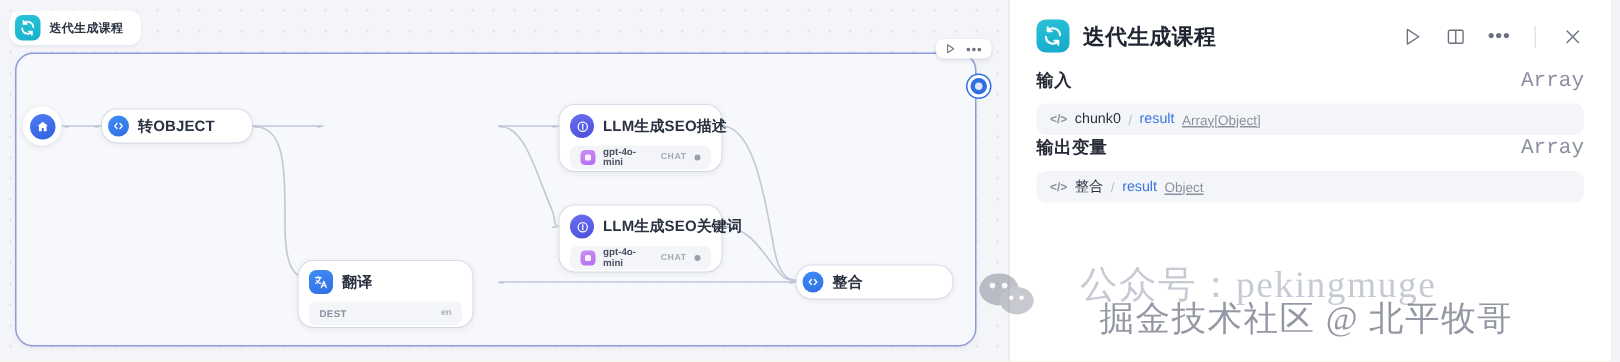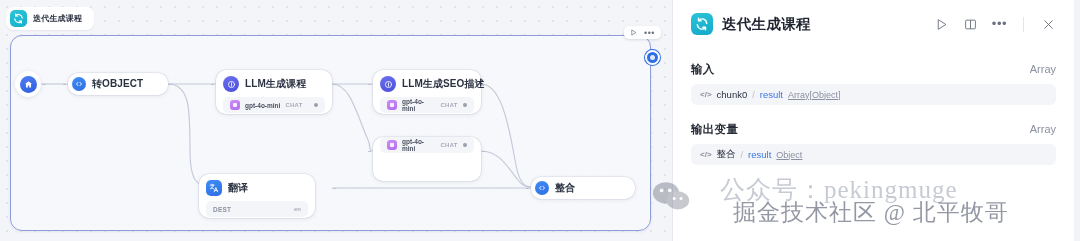--- a/index.html
+++ b/index.html
@@ -257,37 +257,38 @@
     width: 1px; height: 15px;
     background: #e2e5ec;
     margin: 0 3px;
   }
   .desc {
     font-size: 10px;
     color: #a8adb9;
     padding: 4px 0 2px 2px;
   }
   .section {
-    margin-top: 17px;
+    margin-top: 1px;
     text-align: right;
   }
   .sec-row {
     display: flex;
     align-items: baseline;
   }
   .sec-title {
     font-size: 11.5px;
     font-weight: 700;
     color: #262b36;
     letter-spacing: .3px;
   }
   .sec-type {
     margin-left: auto;
-    font-size: 11px;
+    font-size: 14px;
     color: #8b90a0;
+    font-family: Liberation Mono, monospace;
   }
   .var-box {
     margin-top: 7px;
     height: 21px;
     background: #f4f5f8;
     border-radius: 6px;
     display: flex;
     align-items: center;
     padding: 0 9px;
     gap: 5px;
@@ -401,65 +402,55 @@
             <polyline points="9 7 4.5 12 9 17"></polyline>
               <polyline points="15 7 19.5 12 15 17"></polyline>
           </svg>
         </span>
         <span class="node-title">转OBJECT</span>
       </div>
     </div>
     <span class="port" style="left:169px; top:83.5px;"></span>
 
     <span class="port" style="left:211px; top:83.5px;"></span>
-    <div class="node" style="left:216px; top:70px; width:116px; height:44px;">
+    <span class="port" style="left:333px; top:83.5px;"></span>
+
+    <span class="port" style="left:368px; top:83.5px;"></span>
+    <div class="node" style="left:373px; top:70px; width:108px; height:44px;">
       <div class="node-head">
         <span class="node-badge bg-indigo" style="border-radius:50%;">
           <svg width="9" height="9" viewBox="0 0 24 24" fill="none" stroke="#ffffff" stroke-width="2.2" stroke-linecap="round">
             <circle cx="12" cy="12" r="8.2"></circle>
               <path d="M12 7.6v8.8"></path>
           </svg>
         </span>
-        <span class="node-title">LLM生成课程</span>
+        <span class="node-title">LLM生成SEO描述</span>
       </div>
       <div class="node-sub">
         <span class="model-chip">
             <i></i>
           </span>
         <span class="model-name">gpt-4o-mini</span>
         <span class="model-kind">CHAT</span>
         <span class="model-dot"></span>
       </div>
     </div>
-    <span class="port" style="left:333px; top:83.5px;"></span>
-
-    <span class="port" style="left:368px; top:83.5px;"></span>
-    <div class="node" style="left:373px; top:70px; width:108px; height:44px;">
+    <span class="port" style="left:482px; top:83.5px;"></span>
+
+    <span class="port" style="left:368px; top:150.5px;"></span>
+    <div class="node" style="left:373px; top:137px; width:108px; height:44px;">
       <div class="node-head">
         <span class="node-badge bg-indigo" style="border-radius:50%;">
           <svg width="9" height="9" viewBox="0 0 24 24" fill="none" stroke="#ffffff" stroke-width="2.2" stroke-linecap="round">
             <circle cx="12" cy="12" r="8.2"></circle>
               <path d="M12 7.6v8.8"></path>
           </svg>
         </span>
-        <span class="node-title">LLM生成SEO描述</span>
-      </div>
-      <div class="node-sub">
-        <span class="model-chip">
-            <i></i>
-          </span>
-        <span class="model-name">gpt-4o-mini</span>
-        <span class="model-kind">CHAT</span>
-        <span class="model-dot"></span>
-      </div>
-    </div>
-    <span class="port" style="left:482px; top:83.5px;"></span>
-
-    <span class="port" style="left:368px; top:150.5px;"></span>
-    <div class="node" style="left:373px; top:137px; width:108px; height:44px;">
+        <span class="node-title">LLM生成SEO关键词</span>
+      </div>
       <div class="node-sub">
         <span class="model-chip">
             <i></i>
           </span>
         <span class="model-name">gpt-4o-mini</span>
         <span class="model-kind">CHAT</span>
         <span class="model-dot"></span>
       </div>
     </div>
     <span class="port" style="left:482px; top:150.5px;"></span>

